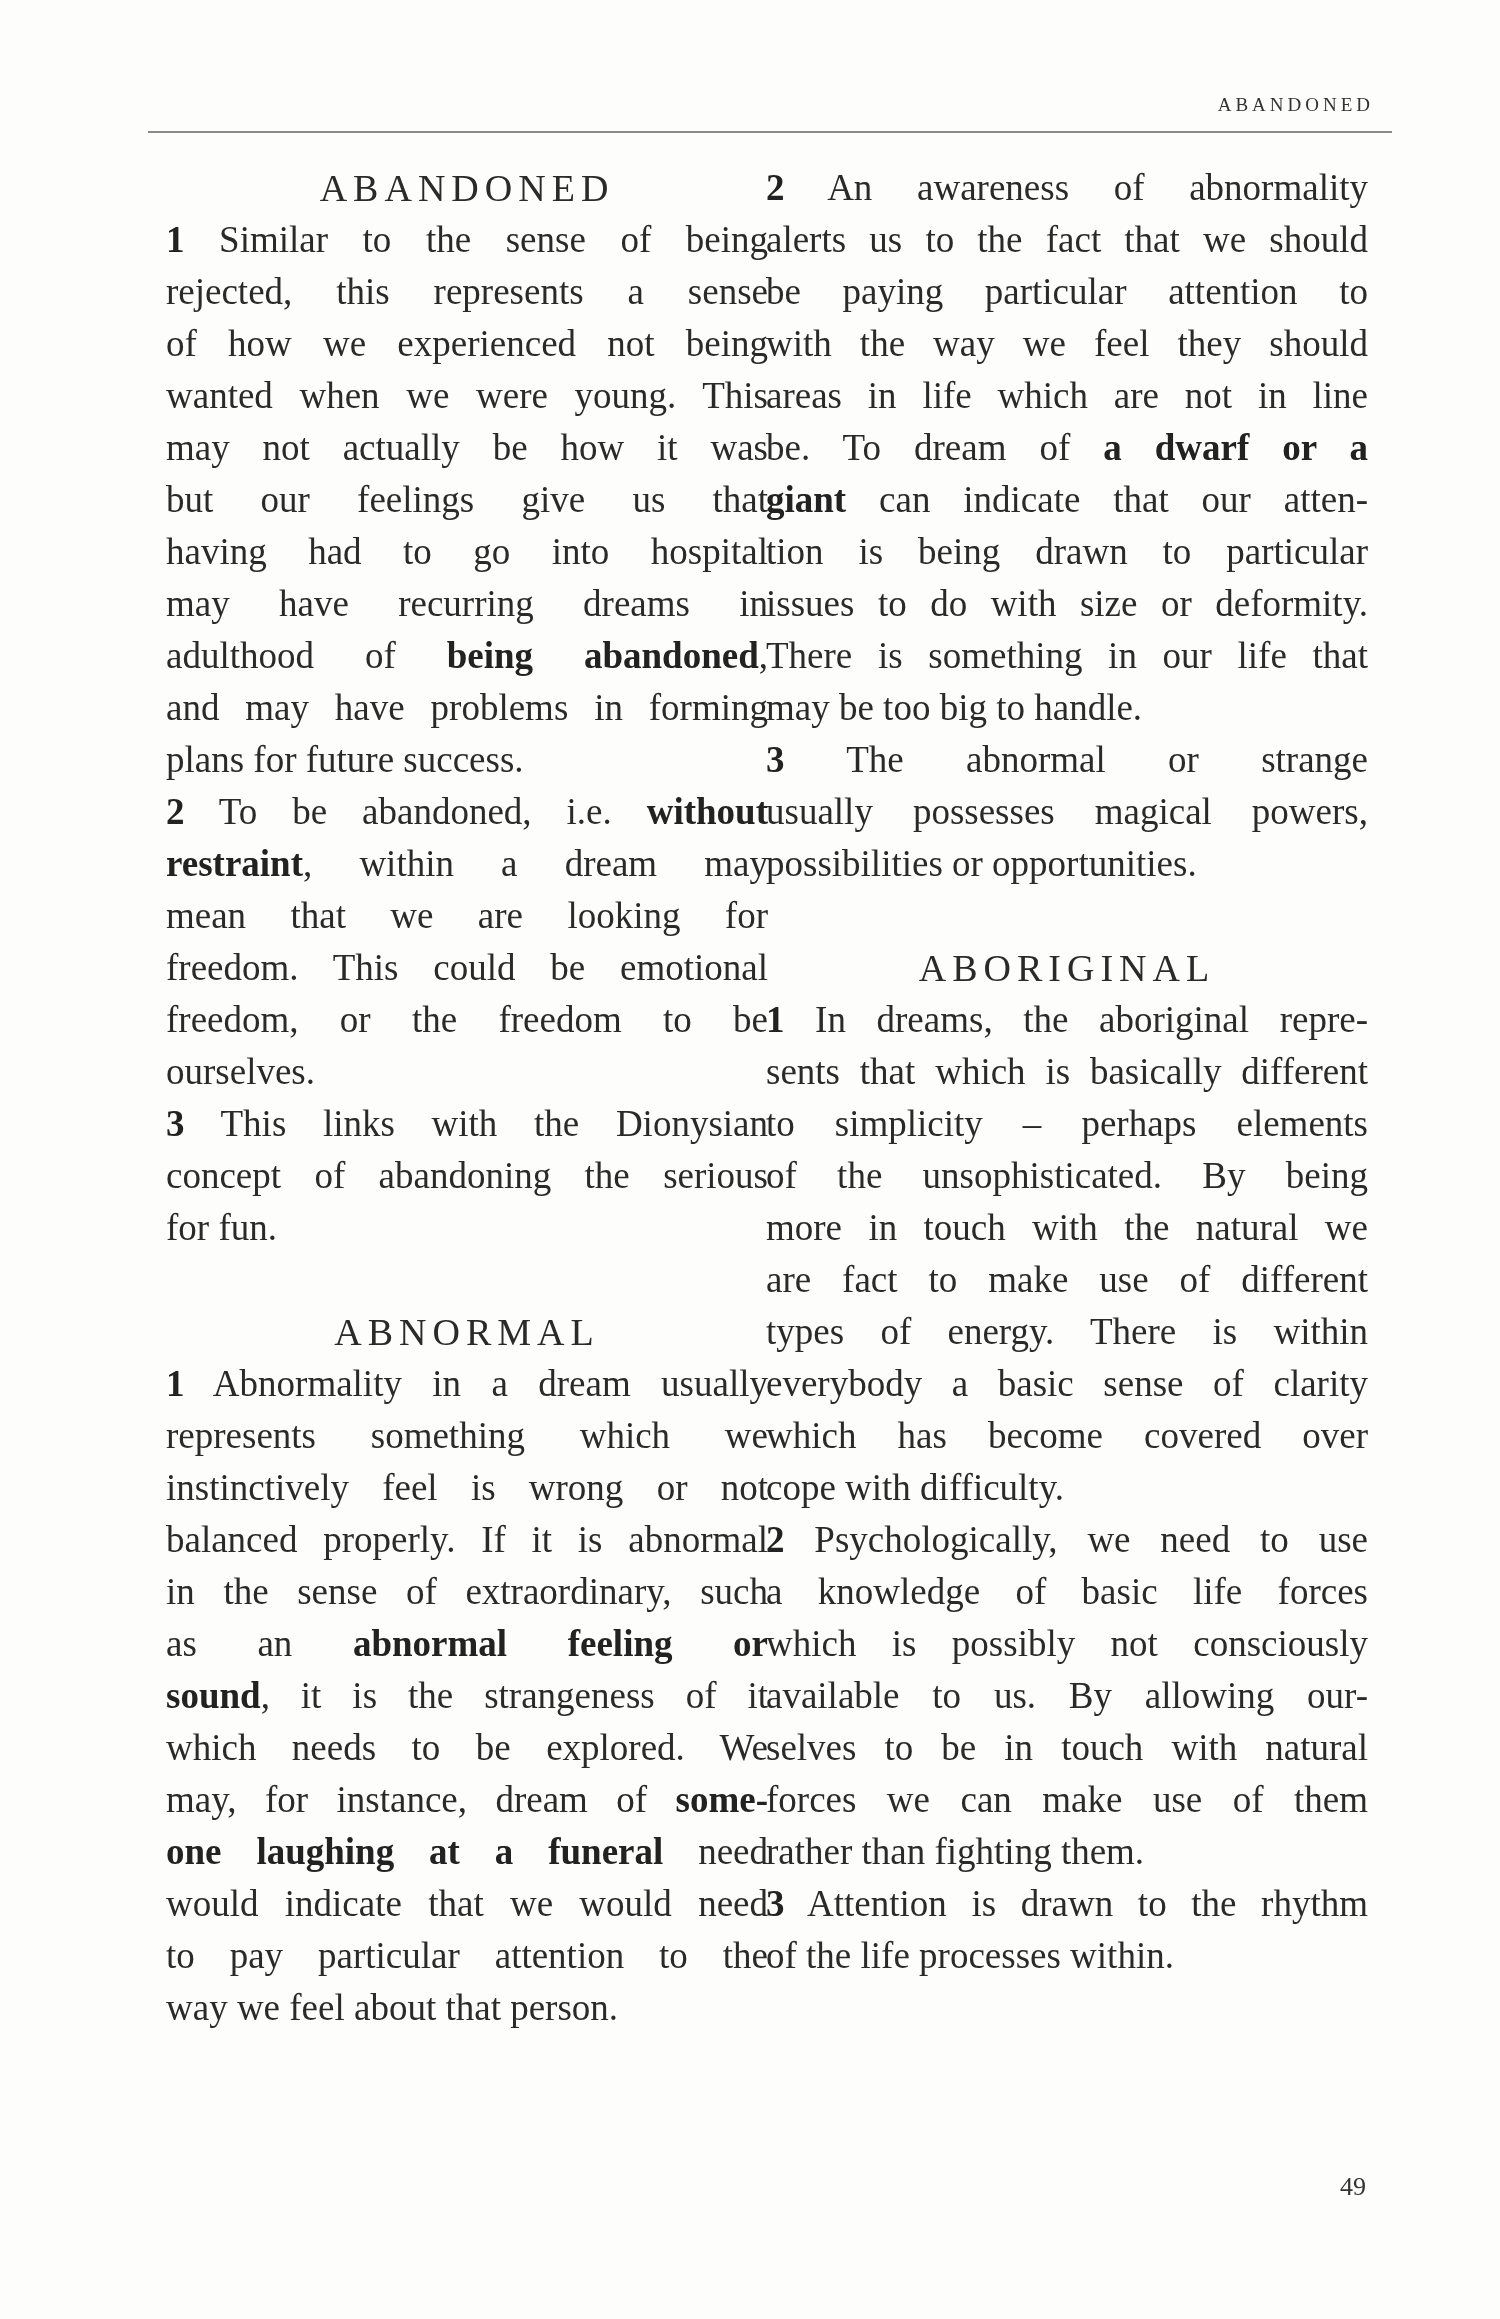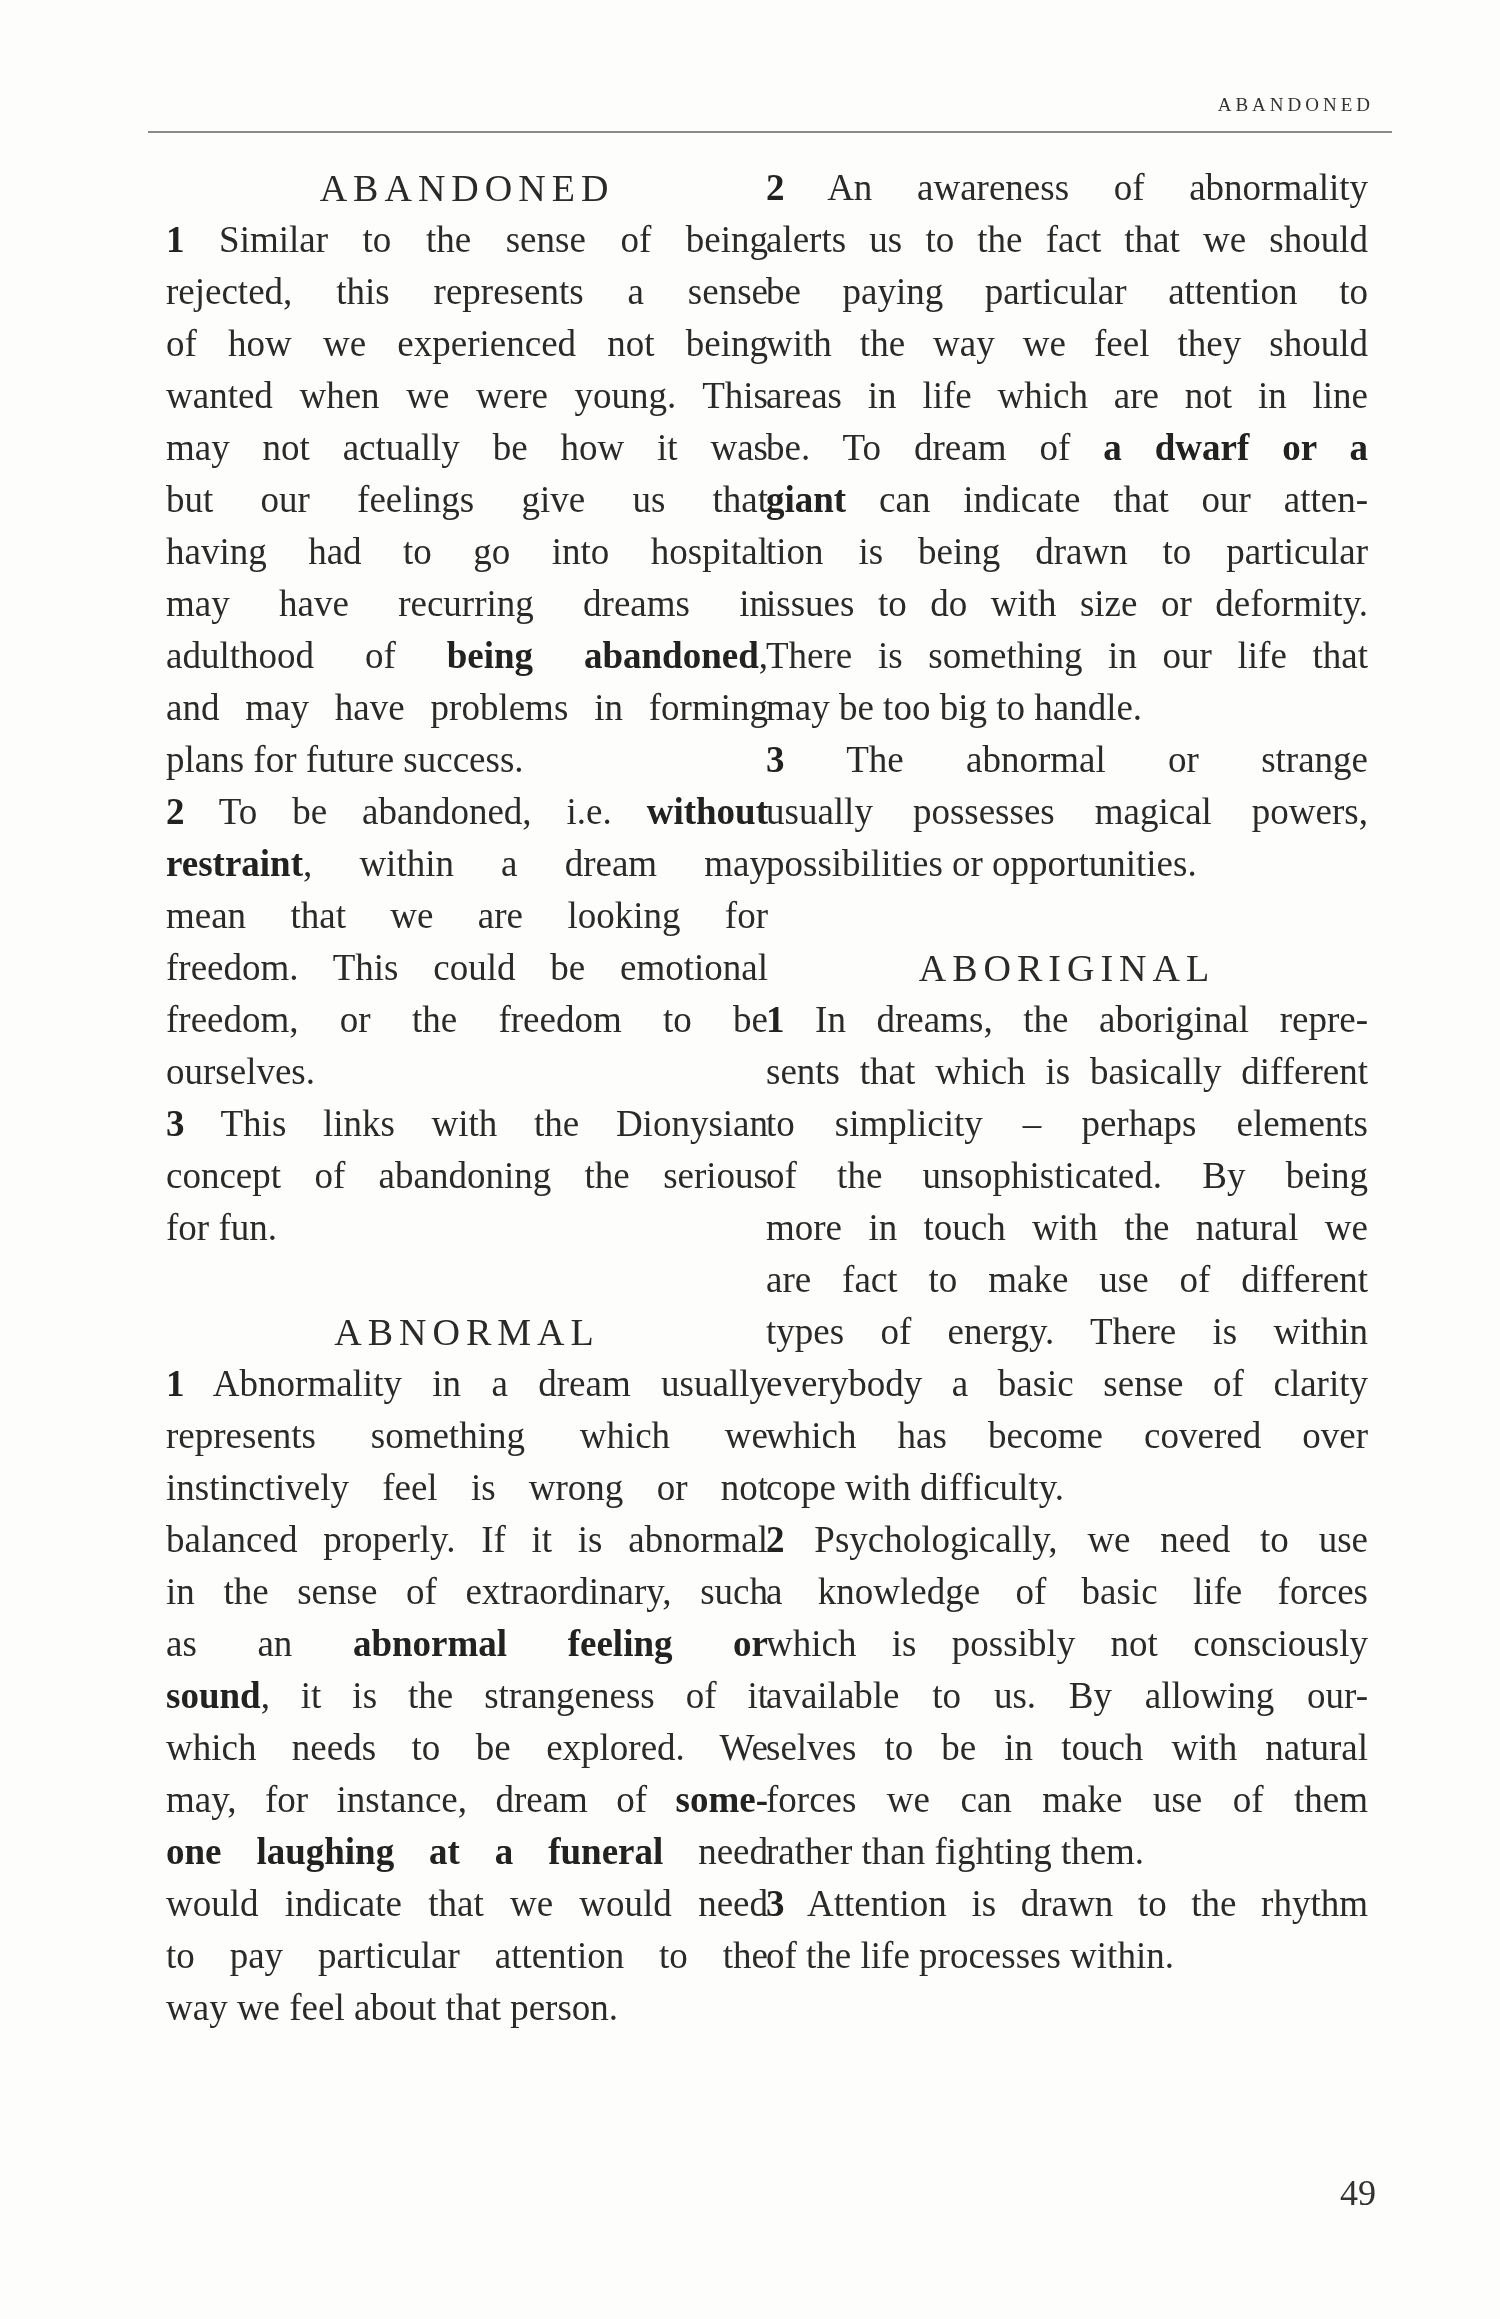--- a/index.html
+++ b/index.html
@@ -31,21 +31,21 @@
   }
   .line.last { text-align-last: left; }
   .heading {
     display: block; text-align: center; letter-spacing: 6px;
     font-size: 38px; height: 52px;
   }
   .gap { display: block; height: 52px; }
   b { font-weight: bold; color: #222; }
   .page-number {
     position: absolute; top: 2172px; left: 1340px;
-    font-size: 36px; color: #333;
+    font-size: 26px; color: #333;
   }
 </style>
 </head>
 <body>
 
 <div class="running-head">ABANDONED</div>
 <div class="head-rule"></div>
 
 <div class="col left">
     <span class="heading">ABANDONED</span>

